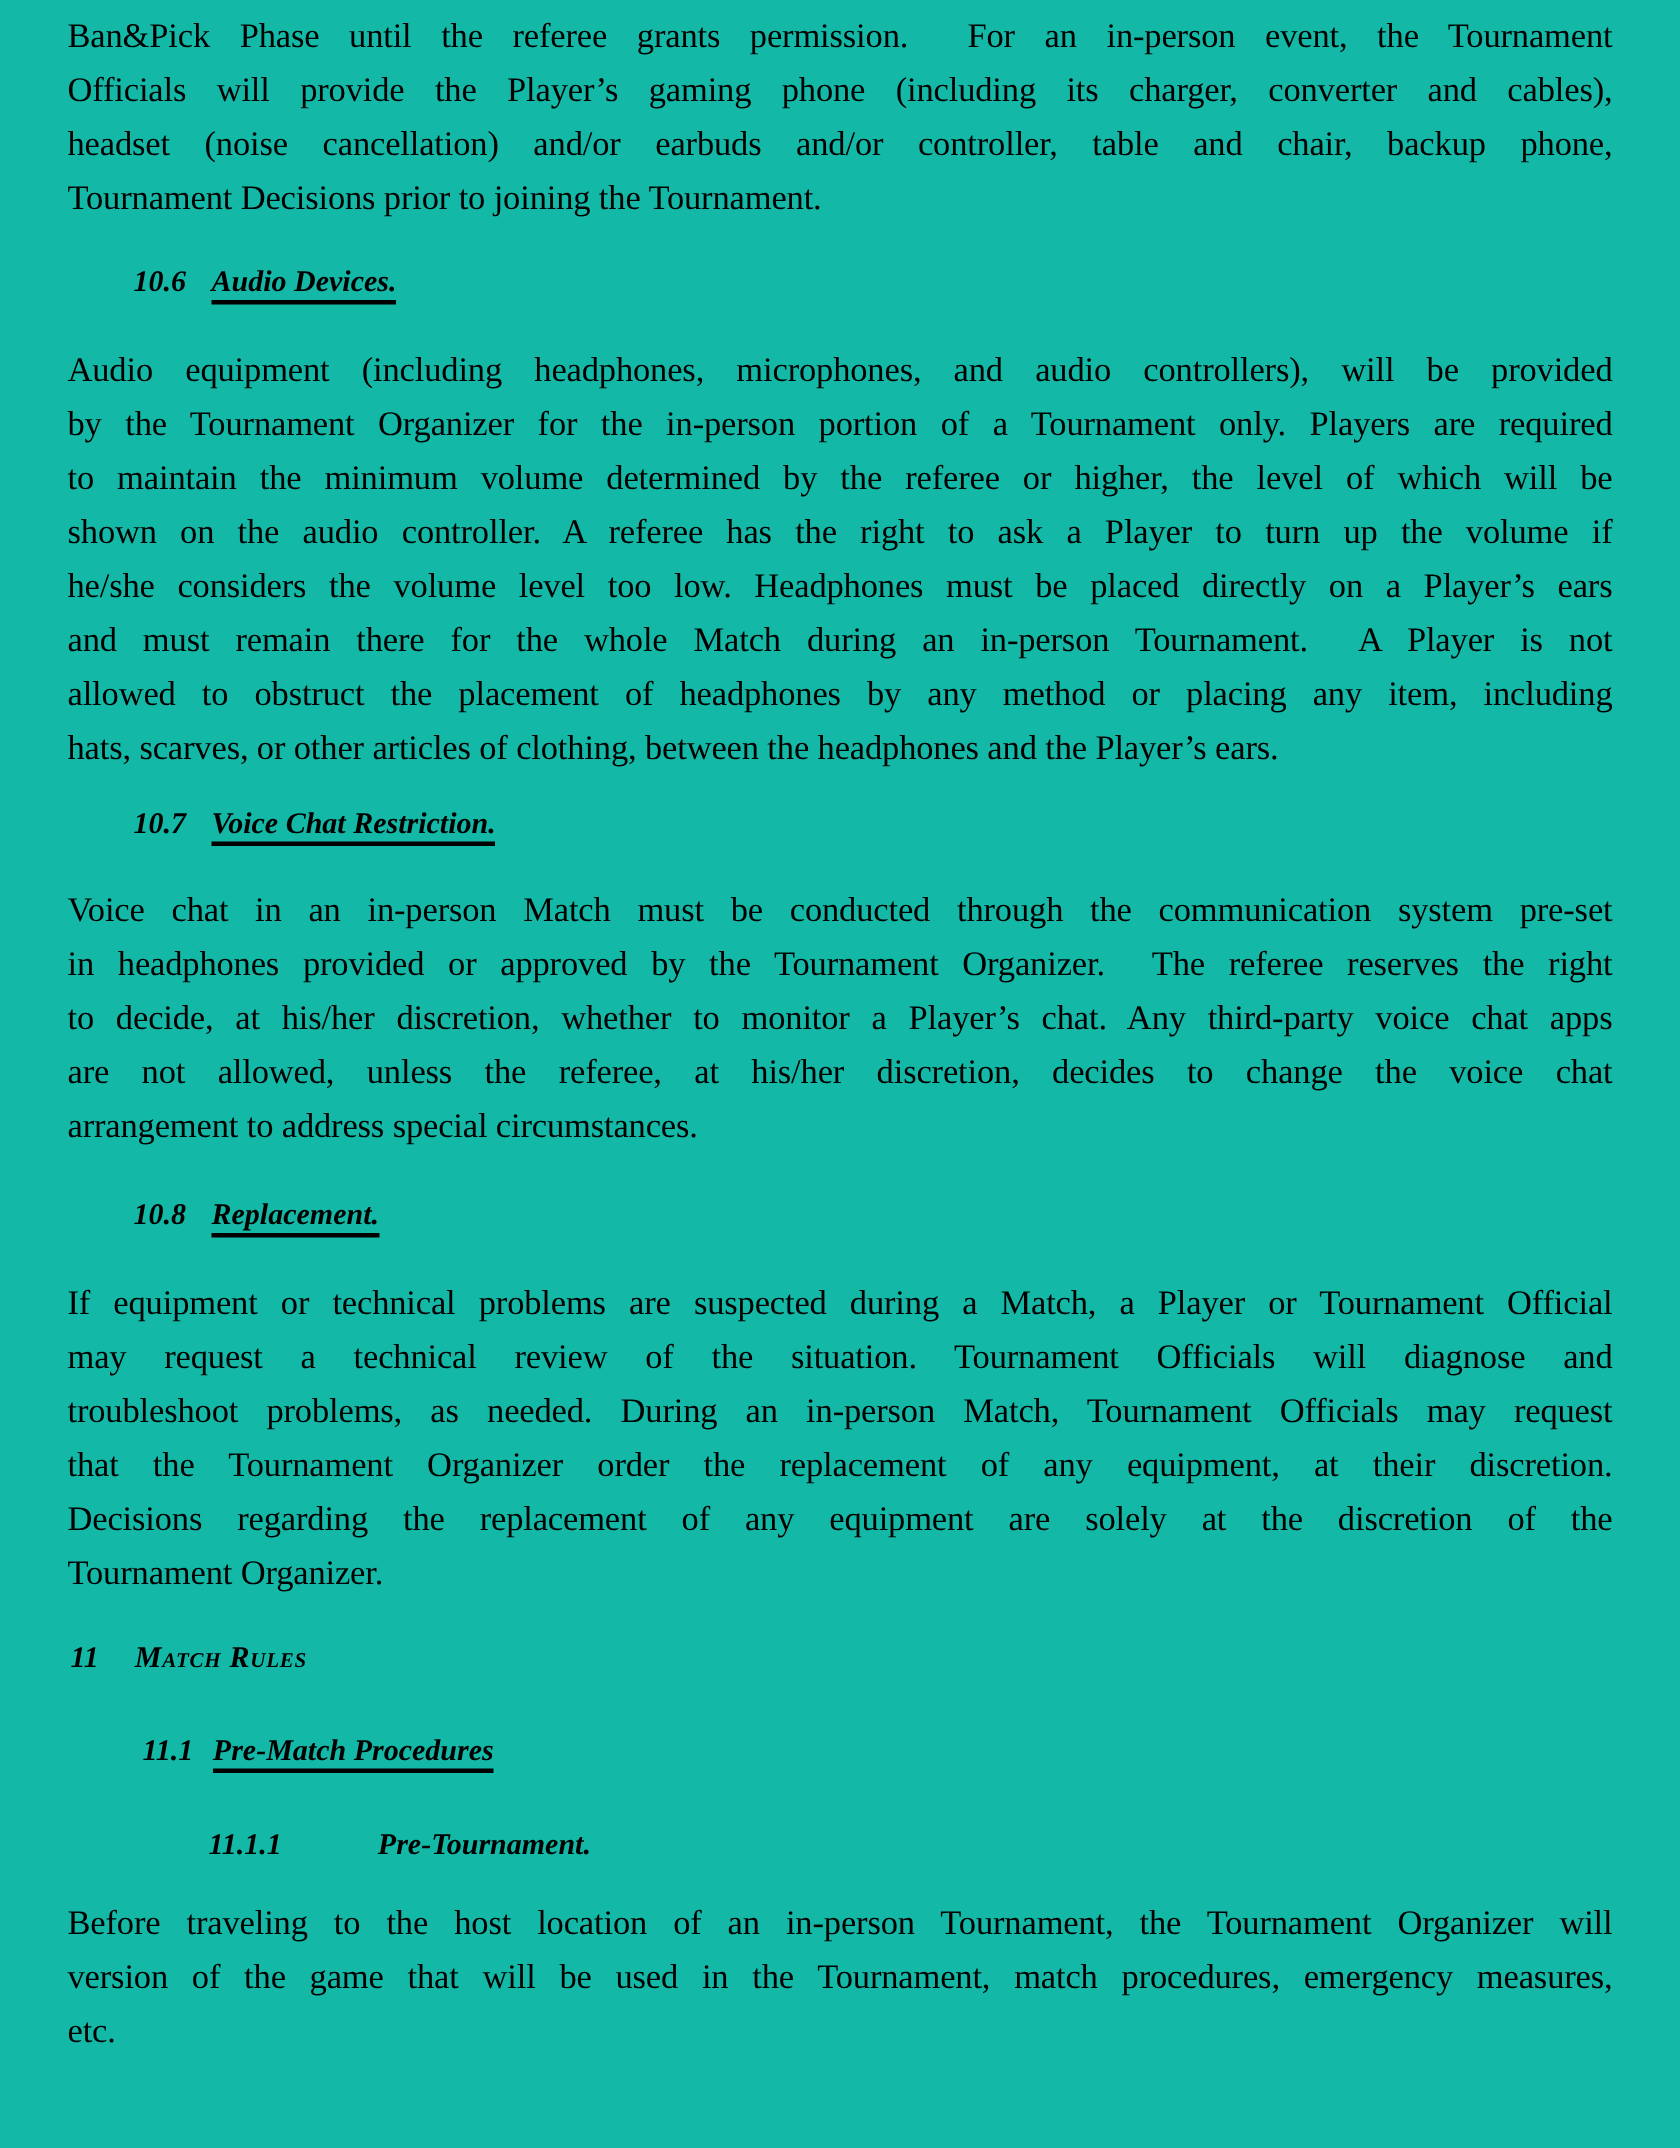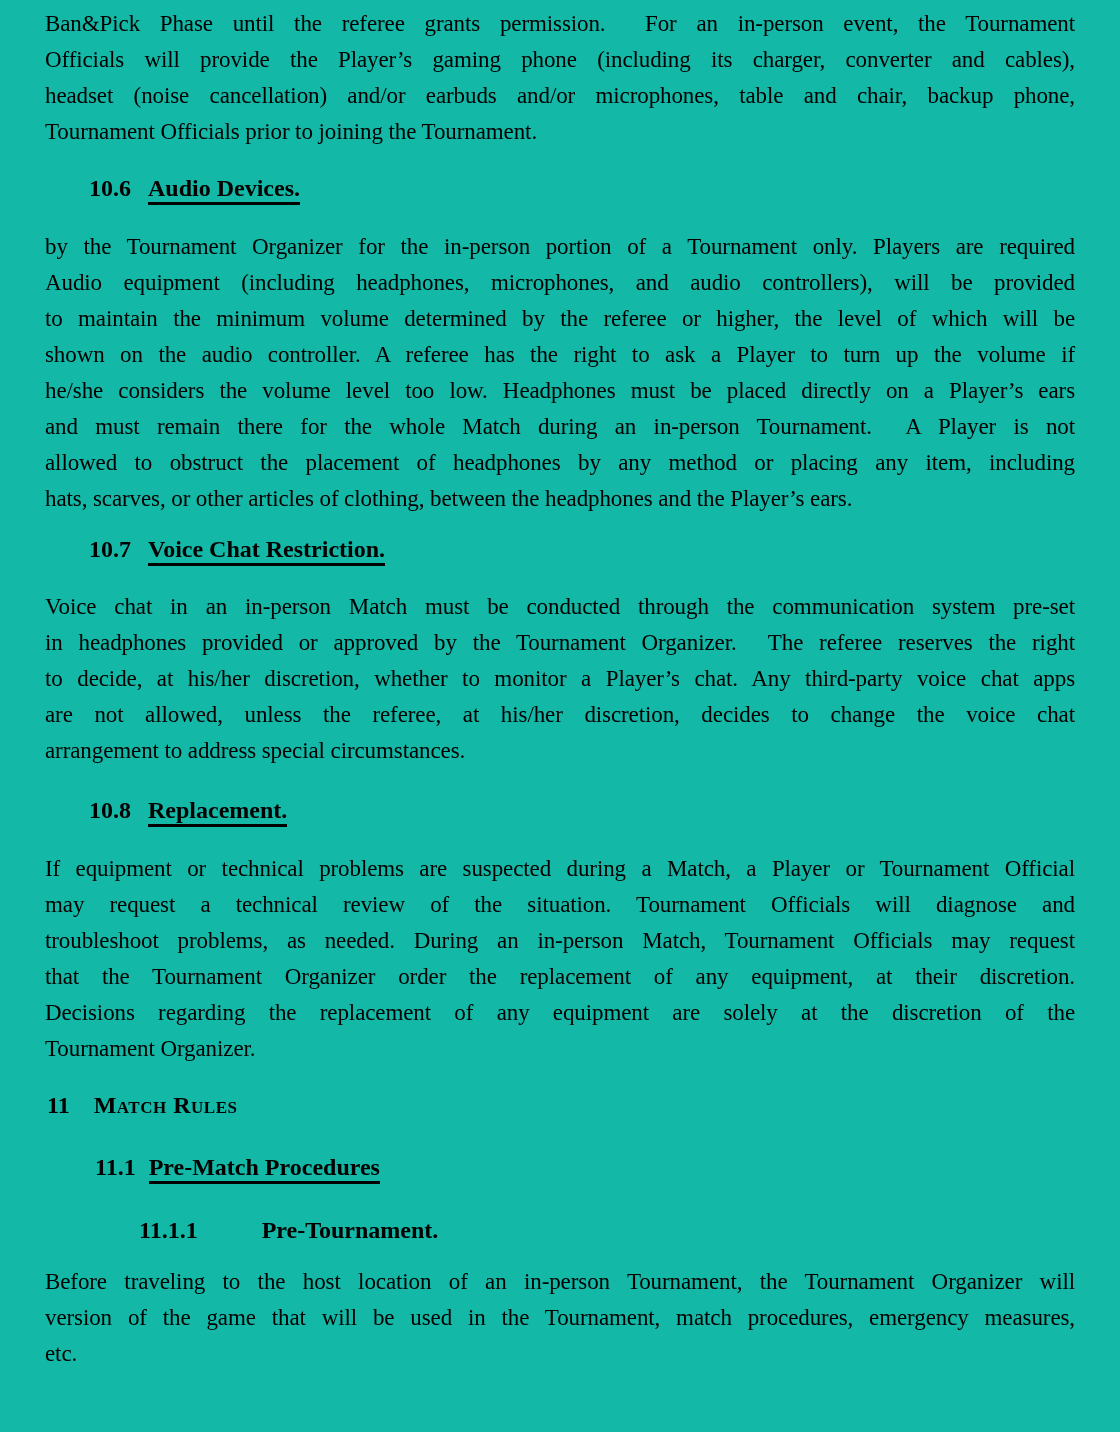--- a/index.html
+++ b/index.html
@@ -27,24 +27,25 @@
     text-align-last: justify;
     white-space: pre-wrap;
     height: 36px;
     overflow: visible;
   }
   .jline-last {
     text-align-last: left;
   }
   .heading {
     font-weight: bold;
-    font-size: 24px;
+    font-size: 20px;
     line-height: 36px;
     letter-spacing: 0;
     white-space: nowrap;
+    font-style: italic;
   }
   .heading .sec-num { display: inline-block; }
   .underlined {
     border-bottom: 3px solid #000000;
     padding-bottom: 1px;
   }
   
   .h-sub { padding-left: 44px; }
   .h-sub .sec-num { margin-right: 17px; }
   .h-106 { margin: 20px 0 23px 0; }
@@ -65,31 +66,31 @@
   .h-sub3 .sec-num { margin-right: 64px; }
 </style>
 </head>
 <body>
 
 <div class="page">
 
   <div class="para">
       <div class="jline">Ban&amp;Pick Phase until the referee grants permission.  For an in-person event, the Tournament</div>
       <div class="jline">Officials will provide the Player’s gaming phone (including its charger, converter and cables),</div>
-      <div class="jline">headset (noise cancellation) and/or earbuds and/or microphones, table and chair, backup phone,</div>
-      <div class="jline jline-last">Tournament Officials prior to joining the Tournament.</div>
+      <div class="jline">headset (noise cancellation) and/or earbuds and/or controller, table and chair, backup phone,</div>
+      <div class="jline jline-last">Tournament Decisions prior to joining the Tournament.</div>
     </div>
 
   <div class="heading h-sub h-106">
     <span class="sec-num">10.6</span><span class="underlined">Audio Devices.</span>
   </div>
 
   <div class="para">
+      <div class="jline">Audio equipment (including headphones, microphones, and audio controllers), will be provided</div>
       <div class="jline">by the Tournament Organizer for the in-person portion of a Tournament only. Players are required</div>
-      <div class="jline">Audio equipment (including headphones, microphones, and audio controllers), will be provided</div>
       <div class="jline">to maintain the minimum volume determined by the referee or higher, the level of which will be</div>
       <div class="jline">shown on the audio controller. A referee has the right to ask a Player to turn up the volume if</div>
       <div class="jline">he/she considers the volume level too low. Headphones must be placed directly on a Player’s ears</div>
       <div class="jline">and must remain there for the whole Match during an in-person Tournament.  A Player is not</div>
       <div class="jline">allowed to obstruct the placement of headphones by any method or placing any item, including</div>
       <div class="jline jline-last">hats, scarves, or other articles of clothing, between the headphones and the Player’s ears.</div>
     </div>
 
   <div class="heading h-sub h-107">
     <span class="sec-num">10.7</span><span class="underlined">Voice Chat Restriction.</span>

